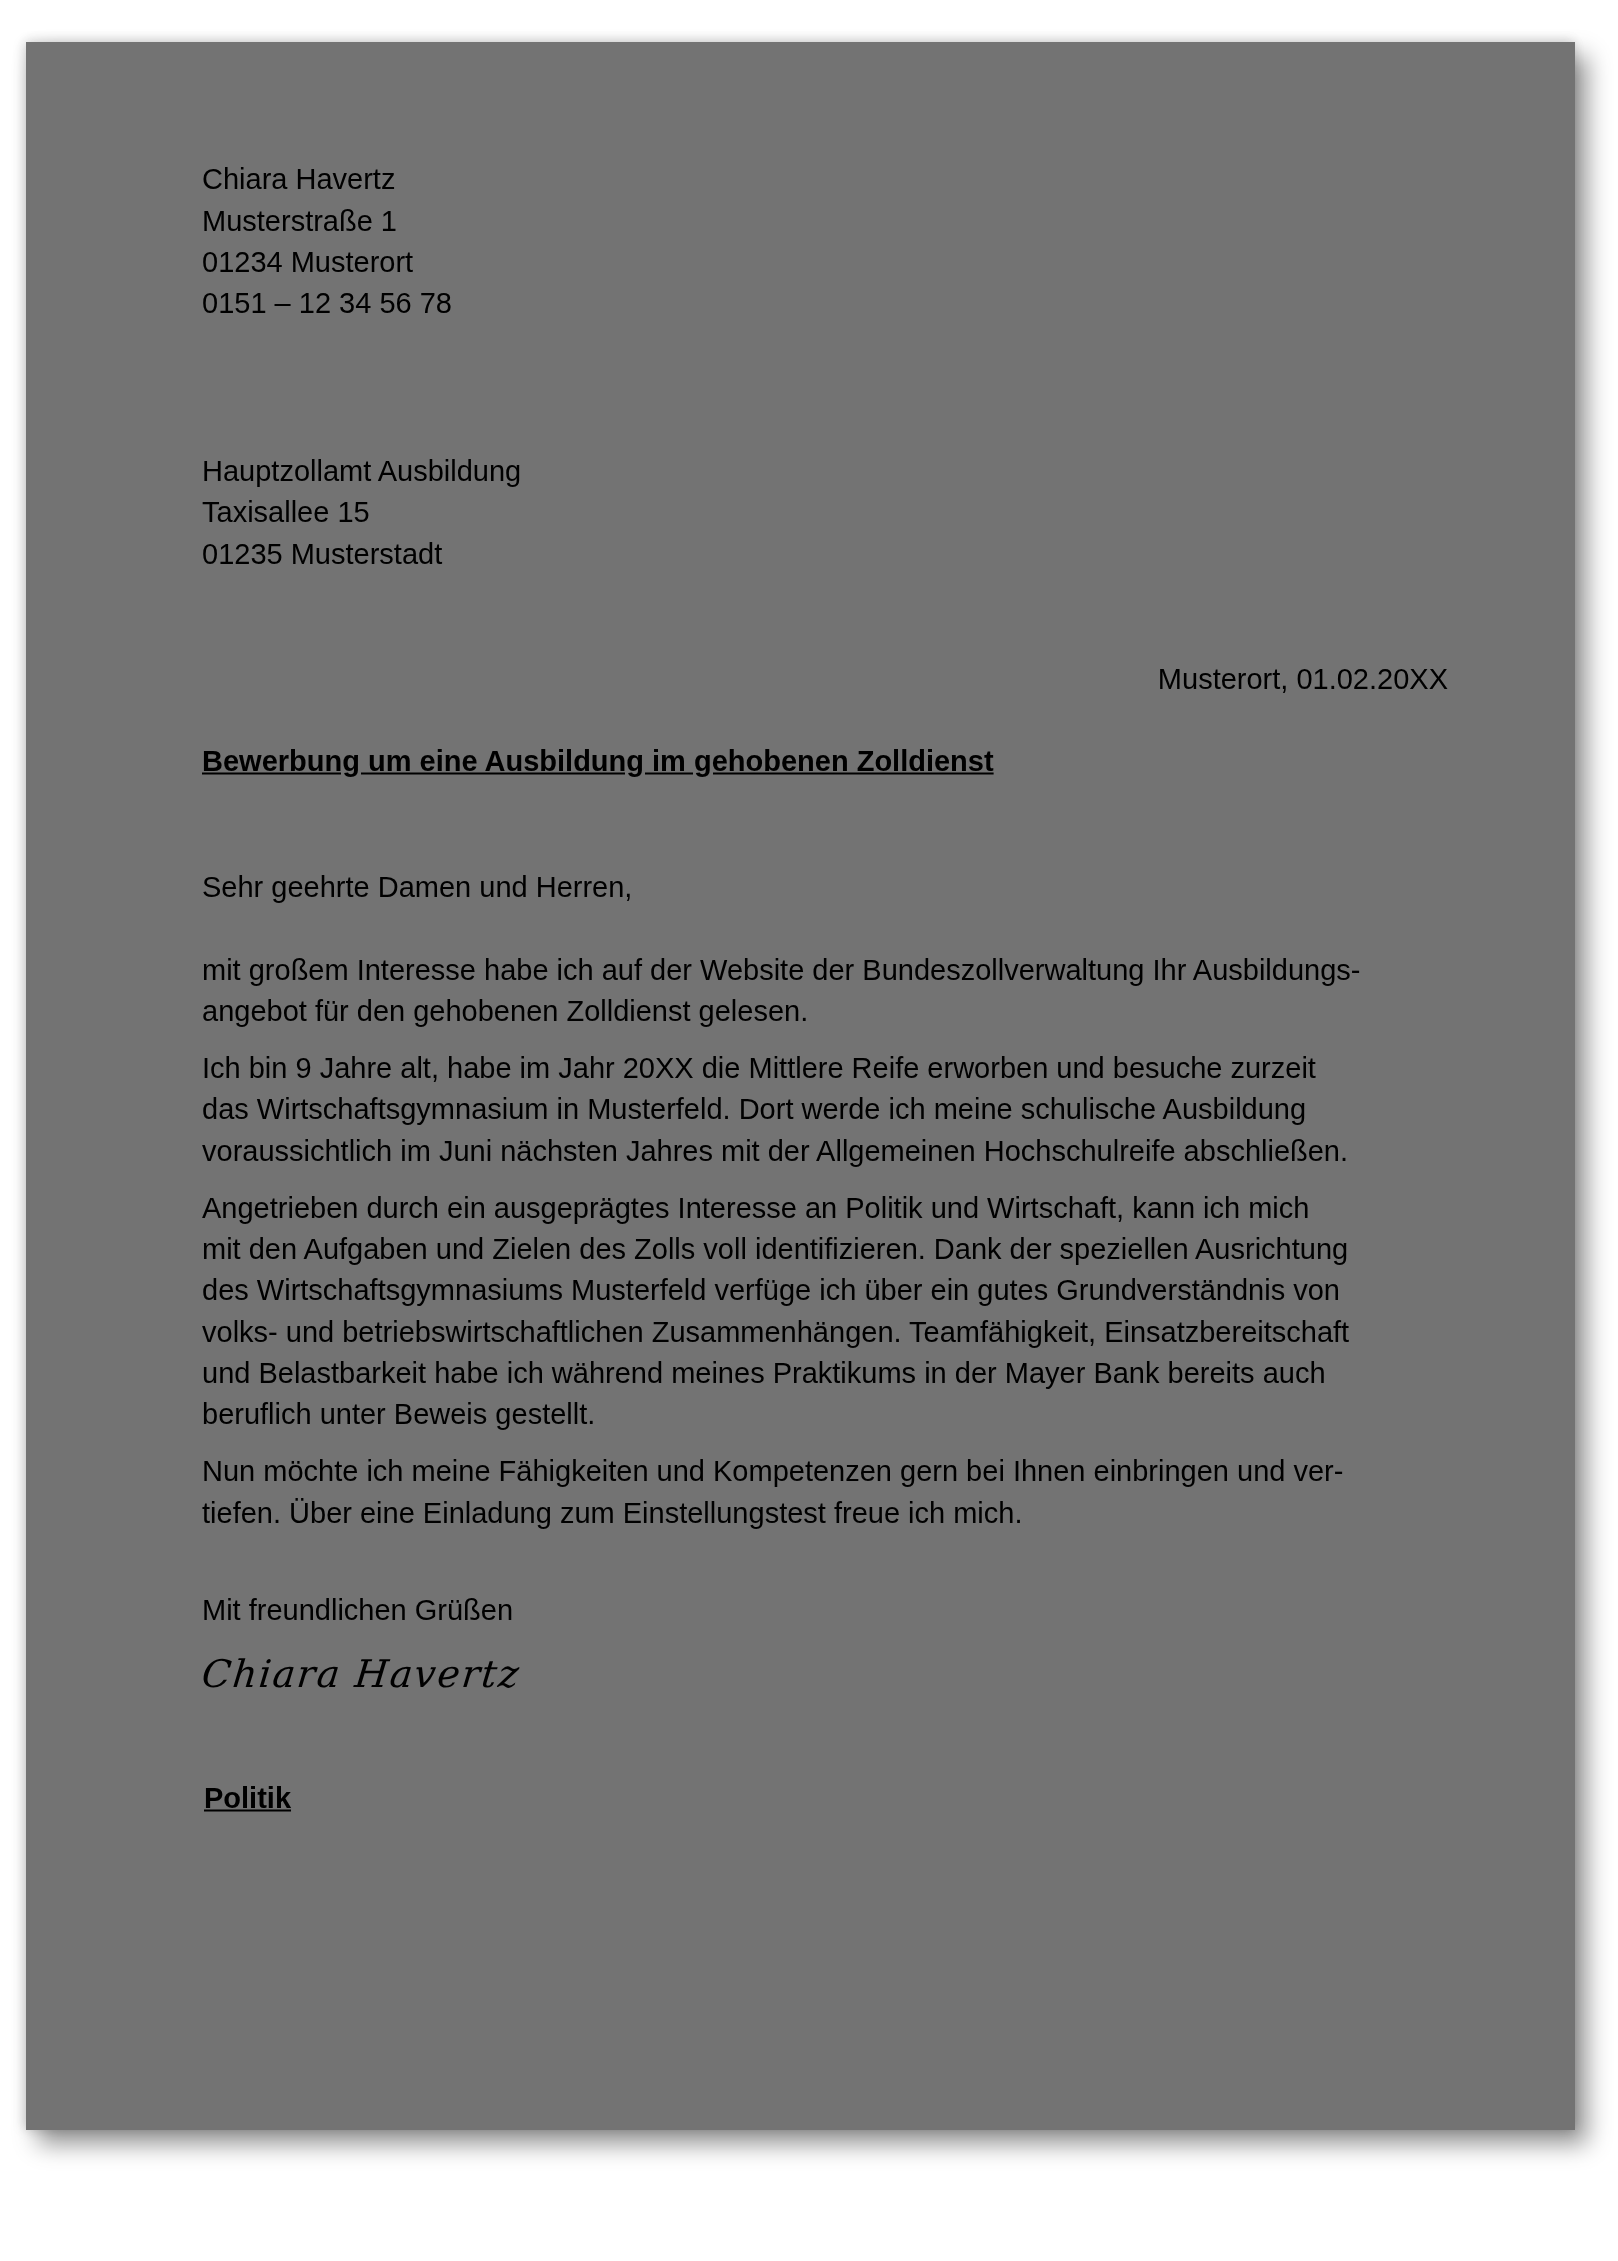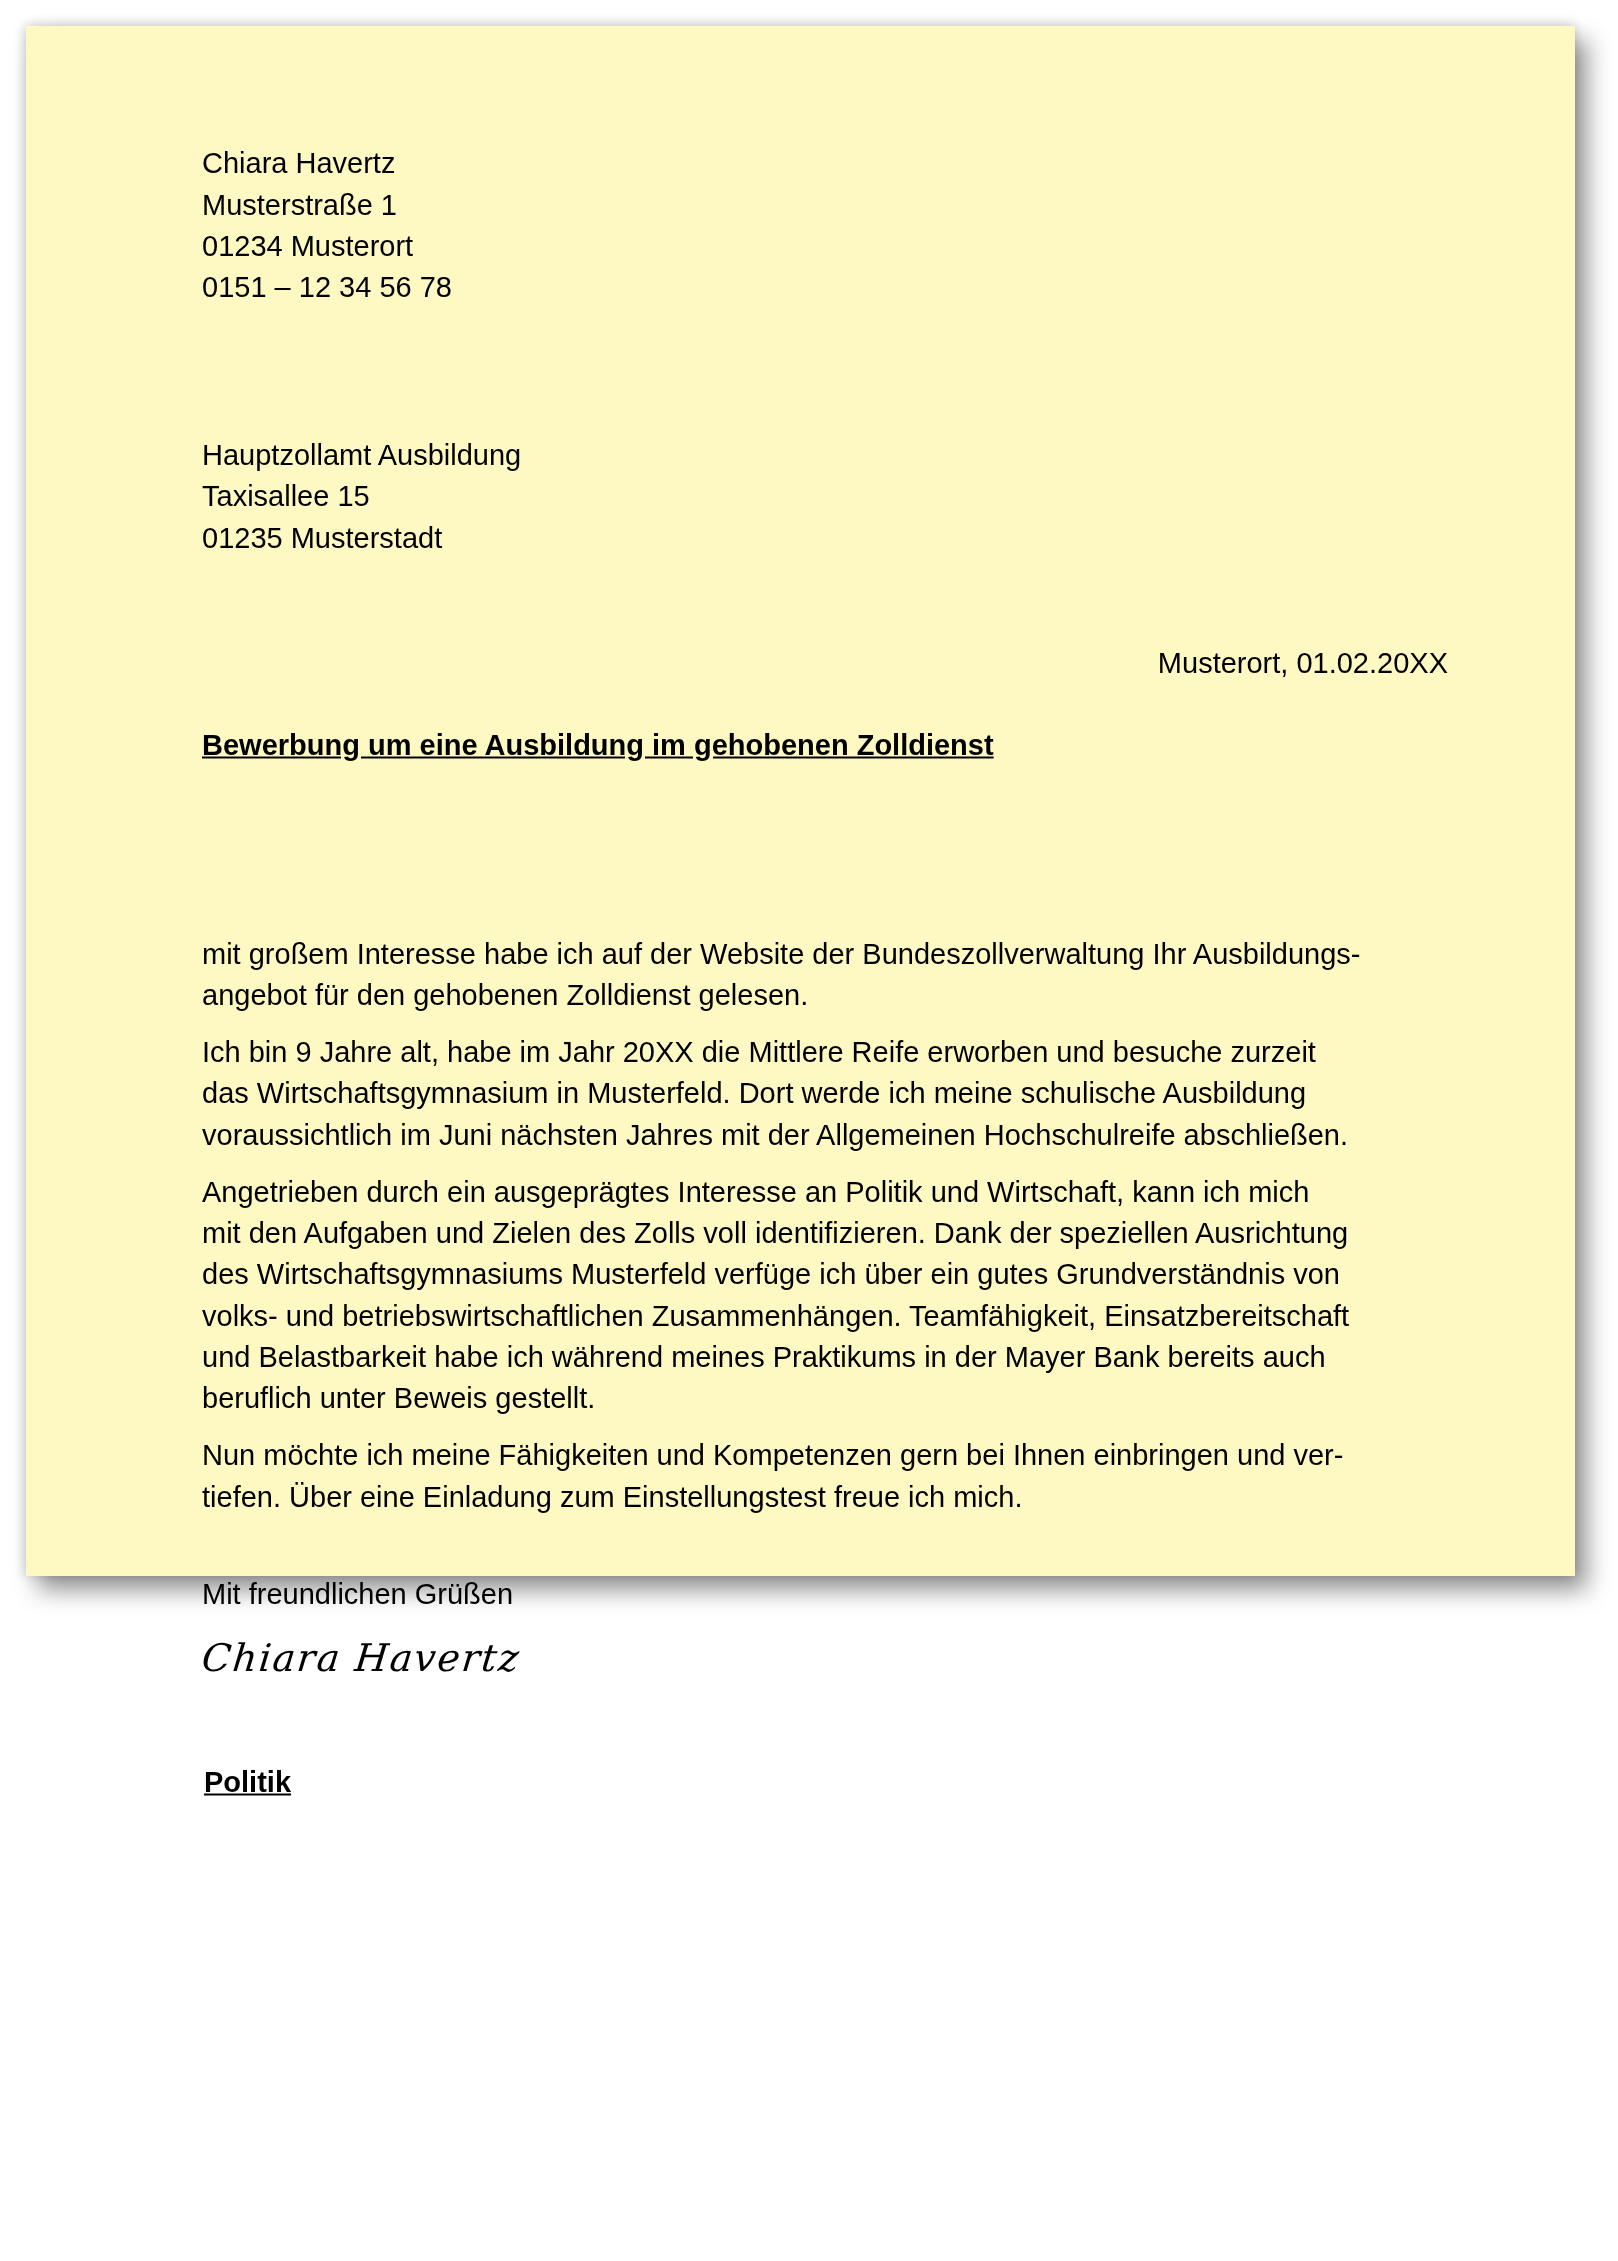--- a/index.html
+++ b/index.html
@@ -11,24 +11,24 @@
     width: 1619px;
     height: 2261px;
     position: relative;
     overflow: hidden;
     font-family: "Liberation Sans", sans-serif;
     color: #000;
   }
   .page {
     position: absolute;
     left: 26px;
-    top: 26px;
+    top: 42px;
     width: 1549px;
-    height: 1550px;
-    background: #fef9c3;
+    height: 2088px;
+    background: #737373;
     box-shadow: 12px 14px 22.6px rgba(0,0,0,0.42), -1.7px 0 12px rgba(0,0,0,0.12), 0 -1.7px 10.4px rgba(0,0,0,0.08);
   }
   .ln {
     position: absolute;
     left: 176px;
     font-size: 29px;
     line-height: 35px;
     white-space: nowrap;
     transform: translateY(-50%);
   }
@@ -64,20 +64,21 @@
   <div>
     <div class="ln" style="top:429px">Hauptzollamt Ausbildung</div>
     <div class="ln" style="top:470px">Taxisallee 15</div>
     <div class="ln" style="top:512px">01235 Musterstadt</div>
   </div>
 
   <div class="ln right" style="top:637px">Musterort, 01.02.20XX</div>
 
   <div class="ln bold" style="top:719px">Bewerbung um eine Ausbildung im gehobenen Zolldienst</div>
 
+  <div class="ln" style="top:845px">Sehr geehrte Damen und Herren,</div>
 
   <div>
     <div class="ln" style="top:928px">mit großem Interesse habe ich auf der Website der Bundeszollverwaltung Ihr Ausbildungs-</div>
     <div class="ln" style="top:969px">angebot für den gehobenen Zolldienst gelesen.</div>
   </div>
 
   <div>
     <div class="ln" style="top:1026px">Ich bin 9 Jahre alt, habe im Jahr 20XX die Mittlere Reife erworben und besuche zurzeit</div>
     <div class="ln" style="top:1067px">das Wirtschaftsgymnasium in Musterfeld. Dort werde ich meine schulische Ausbildung</div>
     <div class="ln" style="top:1109px">voraussichtlich im Juni nächsten Jahres mit der Allgemeinen Hochschulreife abschließen.</div>

